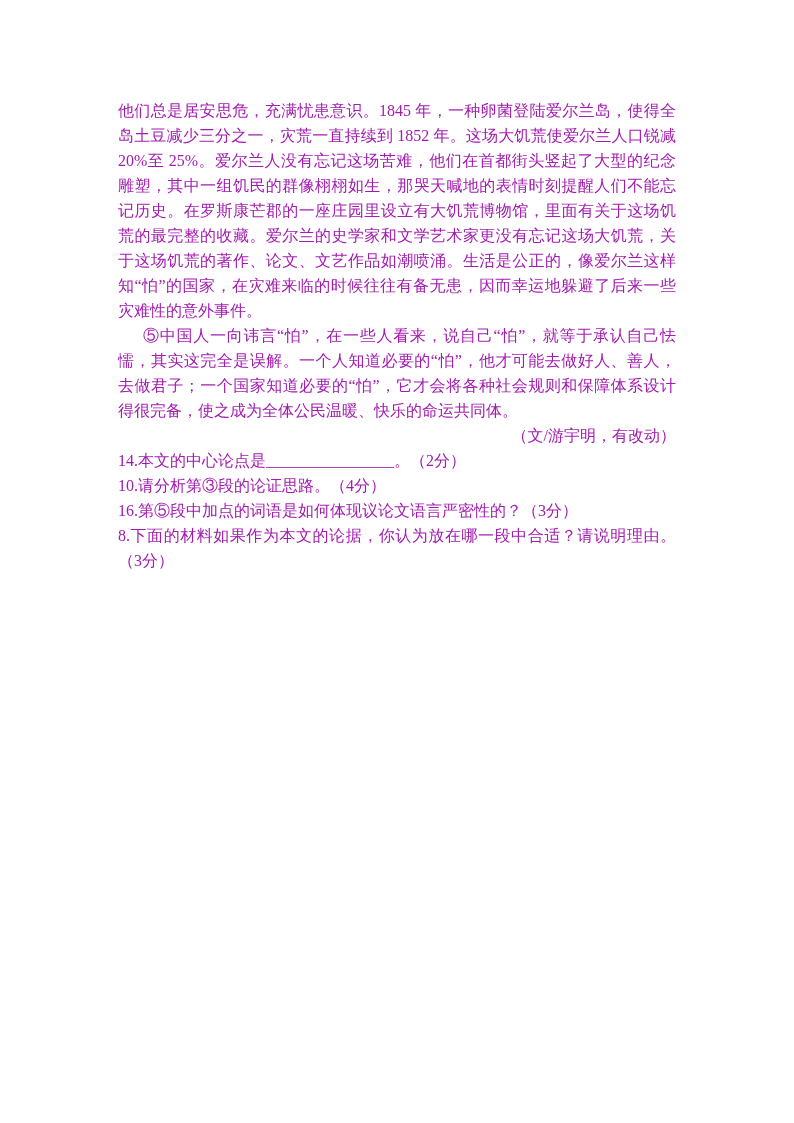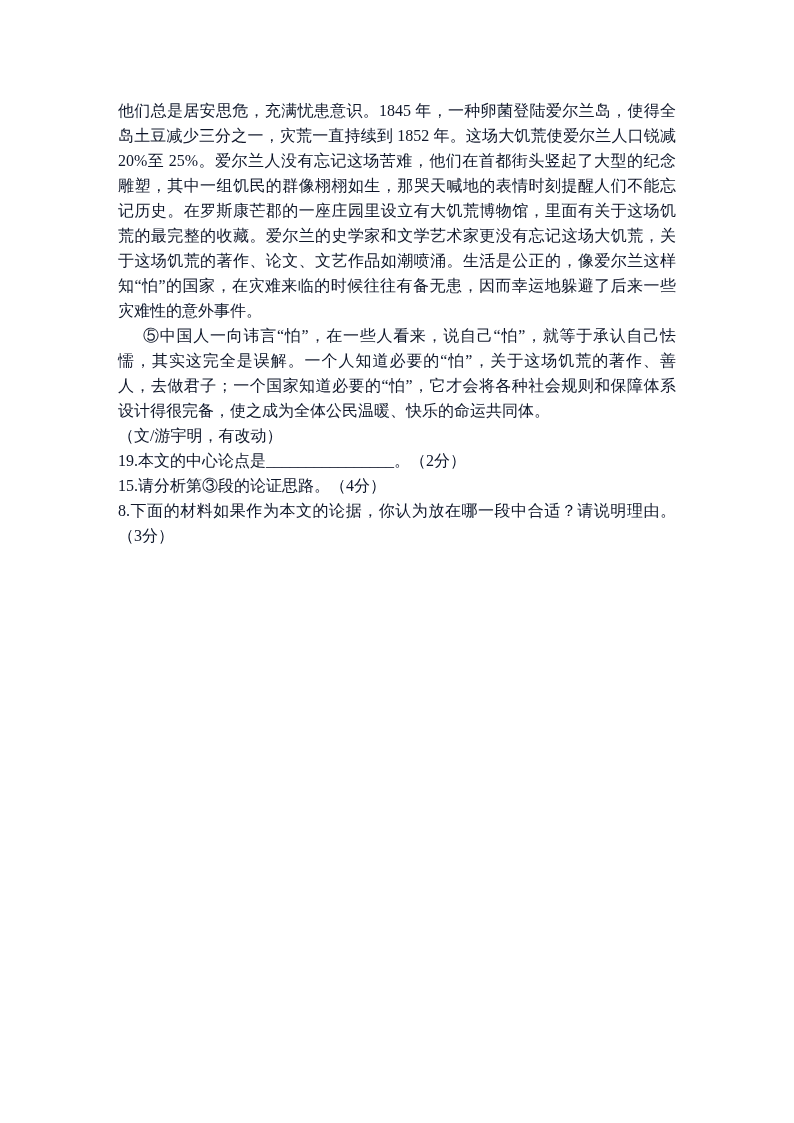--- a/index.html
+++ b/index.html
@@ -7,51 +7,53 @@
     padding: 0;
     background: #ffffff;
   }
   .page {
     position: relative;
     width: 794px;
     height: 1123px;
     background: #ffffff;
     overflow: hidden;
     font-family: "Liberation Serif", "DejaVu Serif", serif;
-    color: #0f172a;
+    color: #a21caf;
   }
   .content {
     position: absolute;
     left: 118px;
     top: 98px;
     width: 558px;
     font-size: 16px;
     line-height: 25px;
     text-align: justify;
   }
   .content p {
     margin: 0;
     padding: 0;
   }
   .indent {
     text-indent: 25px;
   }
   .attribution {
+    text-align: right;
     font-family: Liberation Serif, serif;
   }
   .material {
     margin-left: 17px !important;
     text-indent: 32px;
   }
 </style>
 </head>
 <body>
 
 <div class="page">
   <div class="content">
     <p class="body-p">他们总是居安思危，充满忧患意识。1845 年，一种卵菌登陆爱尔兰岛，使得全岛土豆减少三分之一，灾荒一直持续到 1852 年。这场大饥荒使爱尔兰人口锐减 20%至 25%。爱尔兰人没有忘记这场苦难，他们在首都街头竖起了大型的纪念雕塑，其中一组饥民的群像栩栩如生，那哭天喊地的表情时刻提醒人们不能忘记历史。在罗斯康芒郡的一座庄园里设立有大饥荒博物馆，里面有关于这场饥荒的最完整的收藏。爱尔兰的史学家和文学艺术家更没有忘记这场大饥荒，关于这场饥荒的著作、论文、文艺作品如潮喷涌。生活是公正的，像爱尔兰这样知“怕”的国家，在灾难来临的时候往往有备无患，因而幸运地躲避了后来一些灾难性的意外事件。</p>
-    <p class="body-p indent">⑤中国人一向讳言“怕”，在一些人看来，说自己“怕”，就等于承认自己怯懦，其实这完全是误解。一个人知道必要的“怕”，关于这场饥荒的著作、善人，去做君子；一个国家知道必要的“怕”，它才会将各种社会规则和保障体系设计得很完备，使之成为全体公民温暖、快乐的命运共同体。</p>
+    <p class="body-p indent">⑤中国人一向讳言“怕”，在一些人看来，说自己“怕”，就等于承认自己怯懦，其实这完全是误解。一个人知道必要的“怕”，他才可能去做好人、善人，去做君子；一个国家知道必要的“怕”，它才会将各种社会规则和保障体系设计得很完备，使之成为全体公民温暖、快乐的命运共同体。</p>
     <p class="body-p attribution">（文/游宇明，有改动）</p>
-    <p class="body-p">19.本文的中心论点是________________。（2分）</p>
-    <p class="body-p">15.请分析第③段的论证思路。（4分）</p>
+    <p class="body-p">14.本文的中心论点是________________。（2分）</p>
+    <p class="body-p">10.请分析第③段的论证思路。（4分）</p>
+    <p class="body-p">16.第⑤段中加点的词语是如何体现议论文语言严密性的？（3分）</p>
     <p class="body-p">8.下面的材料如果作为本文的论据，你认为放在哪一段中合适？请说明理由。（3分）</p>
   </div>
 </div>
 
 </body></html>

